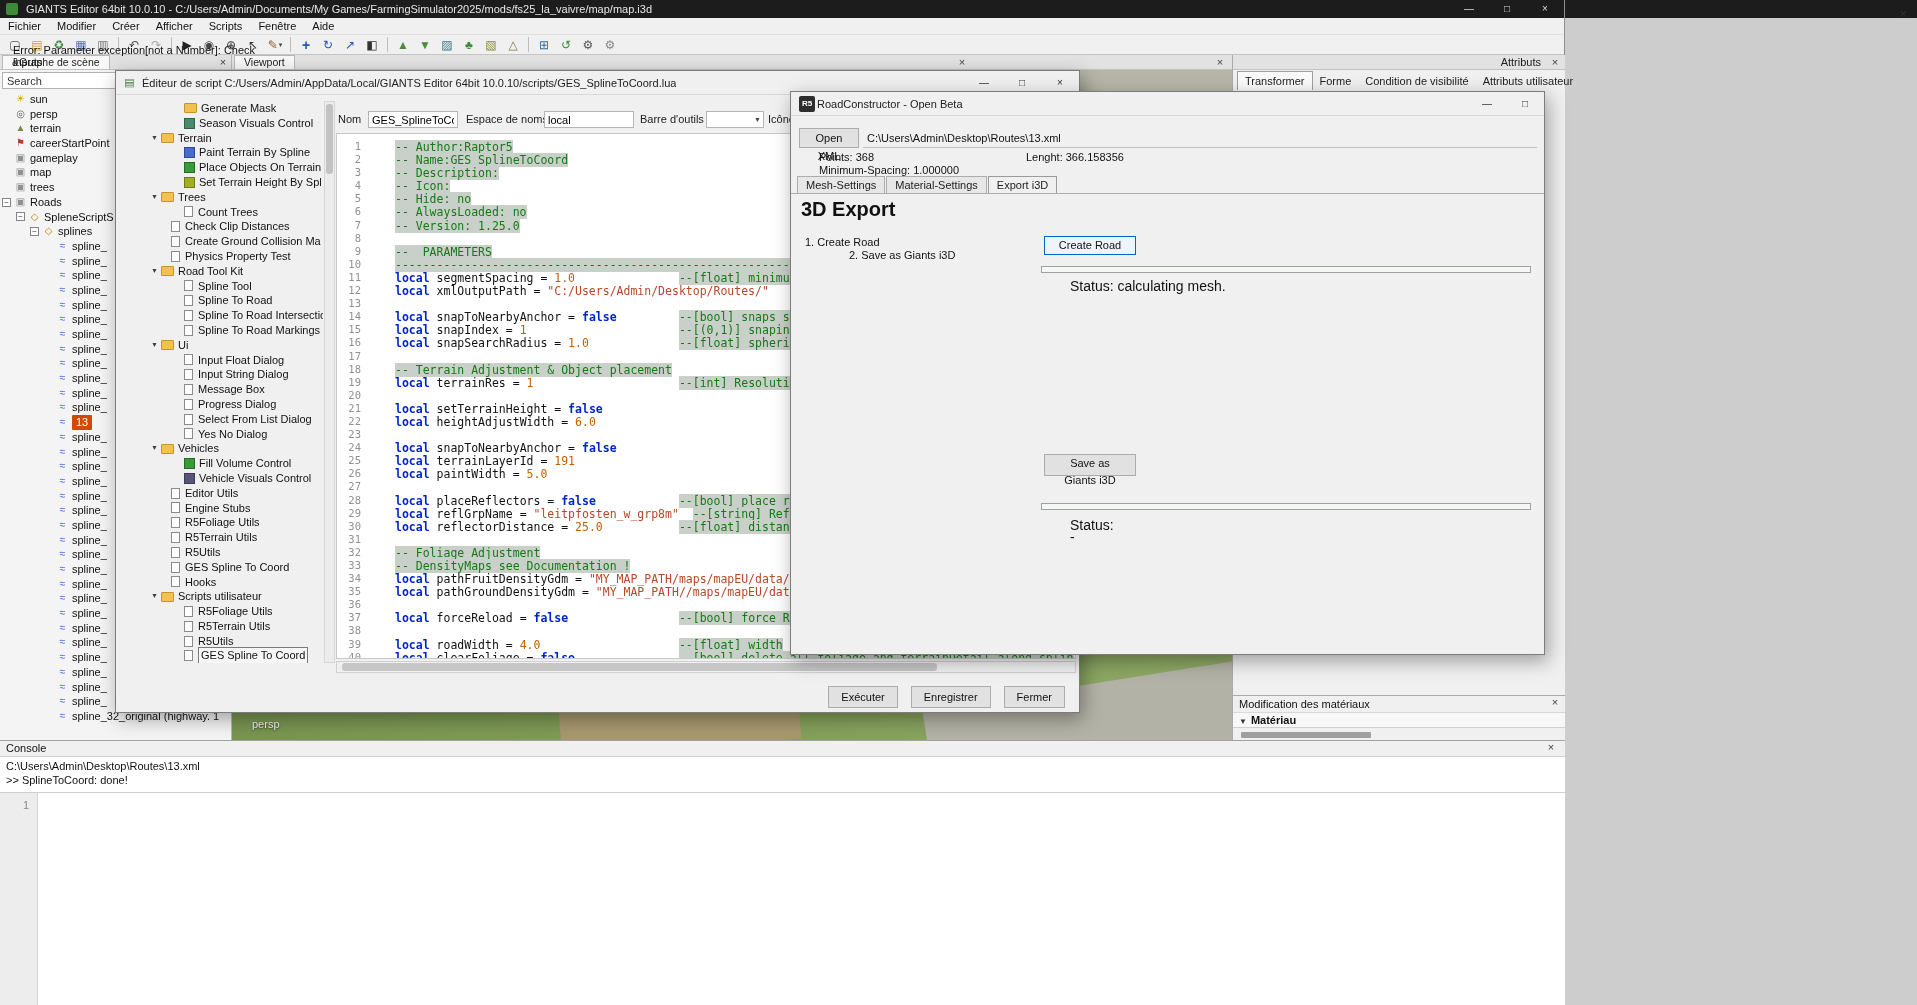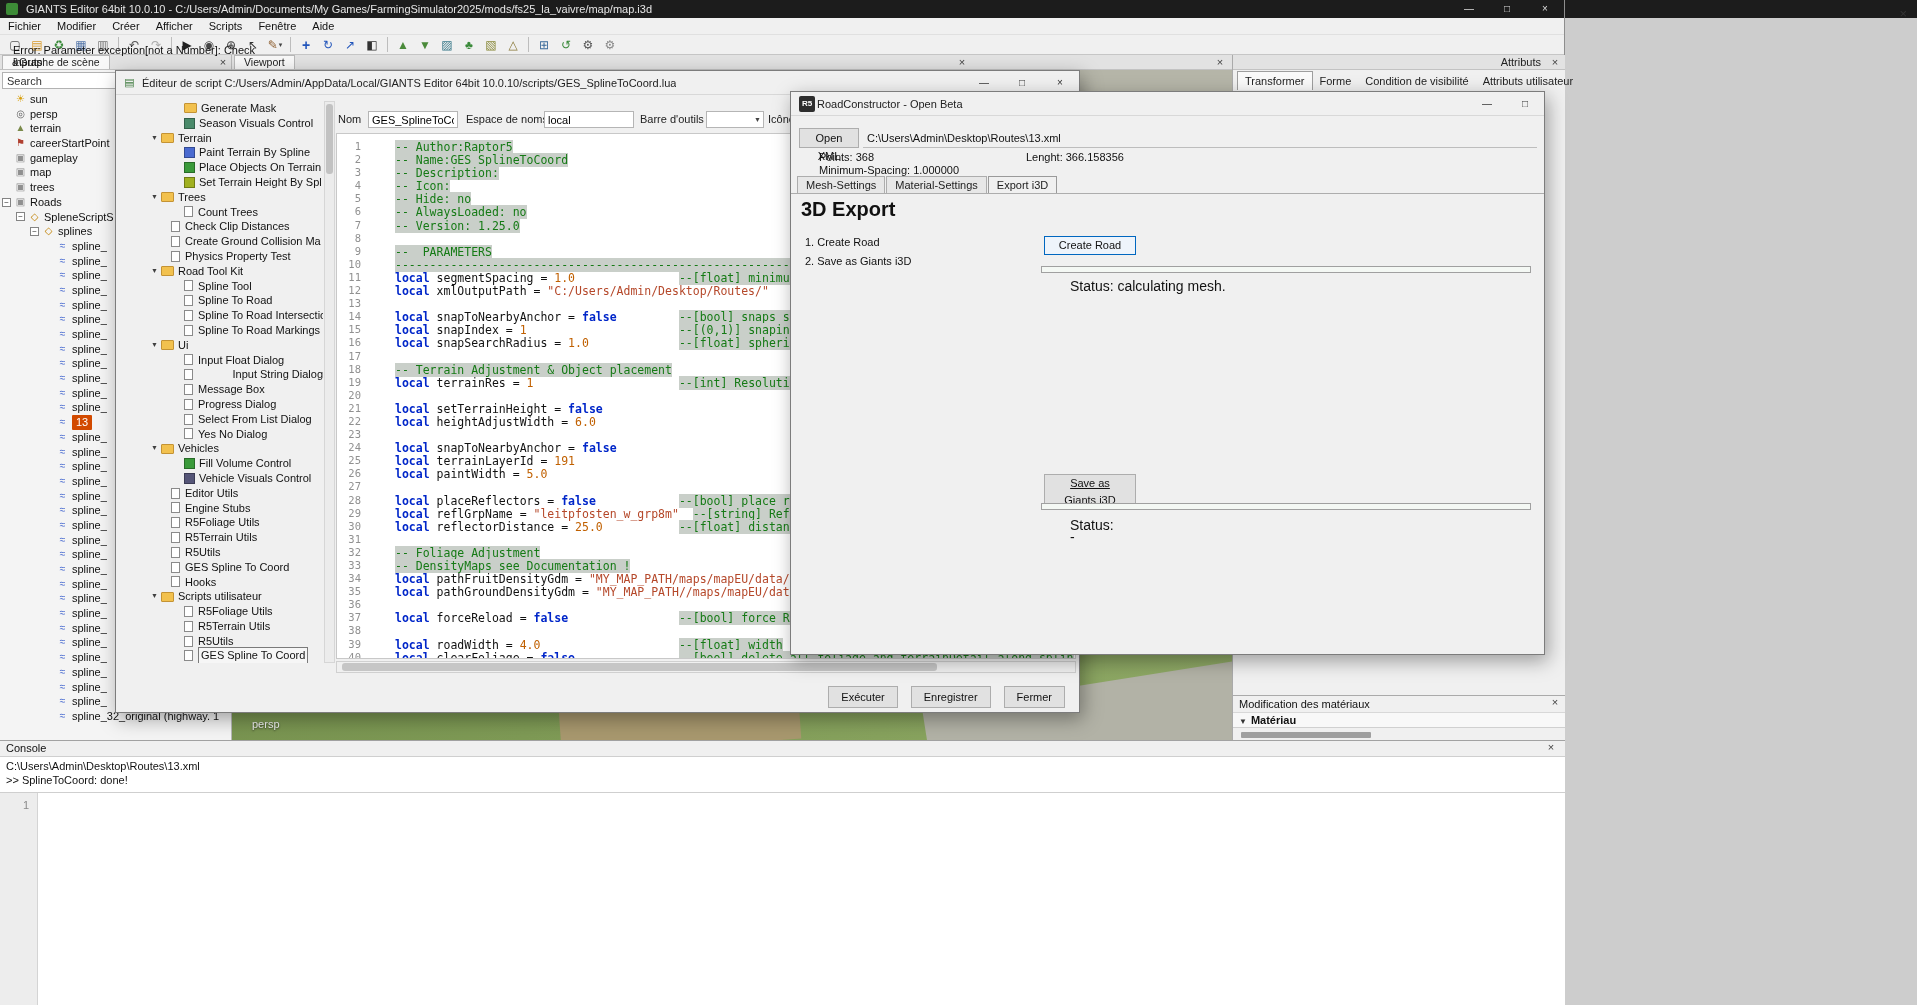--- a/index.html
+++ b/index.html
@@ -120,21 +120,21 @@
   #rc-path { position:absolute; left:72px; top:36px; width:674px; height:20px; line-height:20px; font-size:11px; color:#111; border-bottom:1px solid #bdbdbd; padding-left:4px; white-space:nowrap; overflow:hidden; }
   .rc-stat { position:absolute; font-size:11px; color:#111;margin-left:20px; }
   #rc-tabs { position:absolute; left:6px; top:84px; height:17px; white-space:nowrap; }
   .rc-tab { display:inline-block; padding:0 8px; line-height:16px; font-size:11px; border:1px solid #adadad; border-bottom:none; background:#e7e7e7; color:#222; margin-right:1px; }
   .rc-tab.active { background:#f0f0f0; position:relative; top:0; border-color:#9a9a9a; }
   #rc-pane-line { position:absolute; left:0; top:101px; width:100%; height:1px; background:#adadad; }
   #rc-heading { position:absolute; left:10px; top:106px; font-size:20px; font-weight:bold; color:#111; }
   .rc-step { position:absolute; left:14px; font-size:11px; line-height:13px; }
   #rc-create-btn { position:absolute; left:253px; top:144px; width:92px; height:19px; line-height:17px; background:#eef4fb; border:1px solid #0067c0; }
   .rc-progress { position:absolute; left:250px; width:490px; height:7px; background:#f4f8f4; border:1px solid #a0a0a0; }
-  #rc-save-btn { position:absolute; left:253px; top:382px; width:92px; height:30px; line-height:17px;text-decoration:underline; }
+  #rc-save-btn { position:absolute; left:253px; top:362px; width:92px; height:22px; line-height:17px; }
   .rc-status { position:absolute; left:250px; font-size:14px;margin-left:29px; }
 
   
   #error-dialog { left:657px; top:390px; width:273px; height:110px; background:#f5f5f5; border:1px solid #9a9a9a; box-shadow:5px 10px 24px rgba(0,0,0,.4); z-index:30; }
   #ed-x { position:absolute; right:10px; top:6px; font-size:13px; color:#333; }
   #ed-msg { position:absolute; left:13px; top:44px; width:248px; font-size:11px; color:#111; }
   #ed-ok { position:absolute; left:198px; top:82px; width:52px; height:20px; line-height:18px; border:1px solid #0067c0; }
 </style>
 </head>
 <body>
@@ -556,21 +556,21 @@
         </div>
         <div class="st-row" style="padding-left: 30px;">
           <span class="st-arrow">▼</span>
           <span class="ic-folder"></span>
           <span class="st-label">Ui</span>
         </div>
         <div class="st-row" style="padding-left: 63px;">
           <span class="ic-page"></span>
           <span class="st-label">Input Float Dialog</span>
         </div>
-        <div class="st-row" style="padding-left: 63px; justify-content: space-between;">
+        <div class="st-row" style="padding-left: 63px;">
           <span class="ic-page"></span>
           <span class="st-label">Input String Dialog</span>
         </div>
         <div class="st-row" style="padding-left: 63px;">
           <span class="ic-page"></span>
           <span class="st-label">Message Box</span>
         </div>
         <div class="st-row" style="padding-left: 63px;">
           <span class="ic-page"></span>
           <span class="st-label">Progress Dialog</span>
@@ -773,21 +773,21 @@
 
     <span class="rc-stat" style="left:8px;top:59px;">Points: 368</span>
     <span class="rc-stat" style="left:215px;top:59px;">Lenght: 366.158356</span>
     <span class="rc-stat" style="left:8px;top:72px;">Minimum-Spacing: 1.000000</span>
 
     <div id="rc-tabs"><div class="rc-tab">Mesh-Settings</div><div class="rc-tab">Material-Settings</div><div class="rc-tab active">Export i3D</div></div>
     <div id="rc-pane-line"></div>
 
     <div id="rc-heading">3D Export</div>
     <div class="rc-step" style="top:144px;">1. Create Road</div>
-    <div class="rc-step" style="top:163px;">2. Save as Giants i3D</div>
+    <div class="rc-step" style="top:157px;margin-left:44px;">2. Save as Giants i3D</div>
 
     <div id="rc-create-btn" class="btn">Create Road</div>
     <div class="rc-progress" style="top:174px;"></div>
     <div class="rc-status" style="top:186px;">Status: calculating mesh.</div>
 
     <div id="rc-save-btn" class="btn">Save as Giants i3D</div>
     <div class="rc-progress" style="top:411px;"></div>
     <div class="rc-status" style="top:425px;">Status:</div>
     <div class="rc-status" style="top:437px;">-</div>
   </div>

